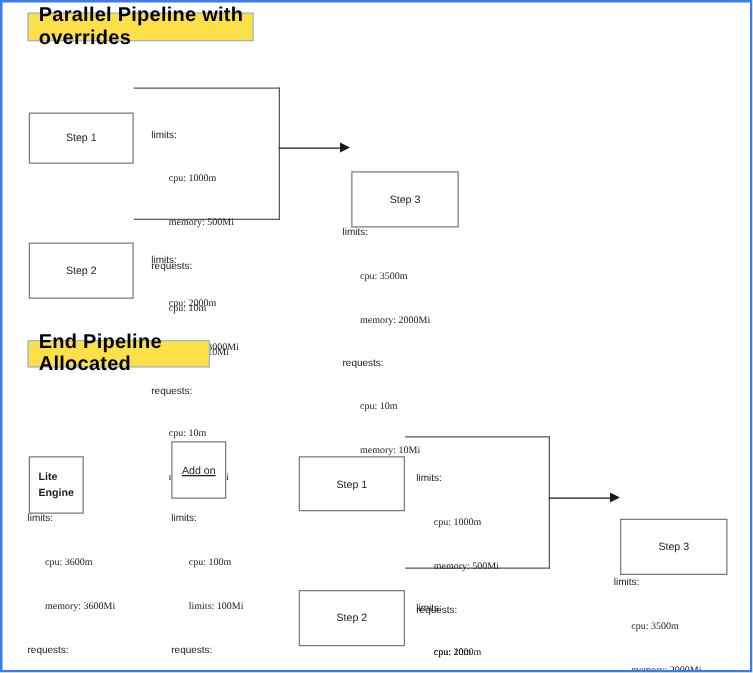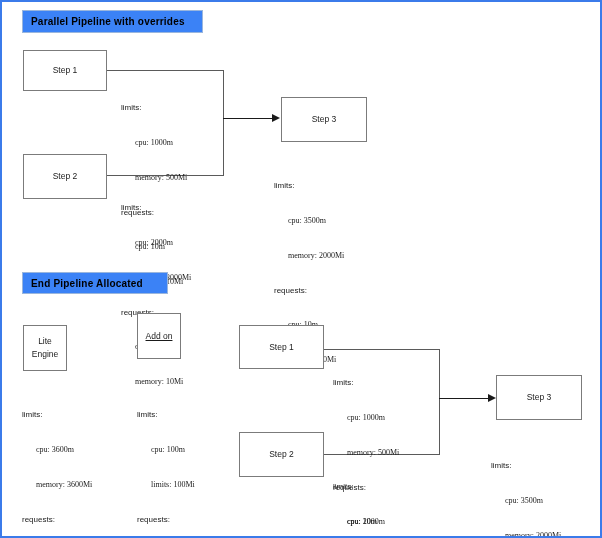--- a/index.html
+++ b/index.html
@@ -14,43 +14,43 @@
     position: relative;
     width: 602px;
     height: 538px;
     background: #ffffff;
     border: 2px solid #3b7bea;
     box-sizing: border-box;
     overflow: hidden;
   }
   .section-title {
     position: absolute;
-    background: #3b82f6;
+    background: #fde047;
     border: 1px solid #9ab6dd;
     box-sizing: border-box;
-    font-size: 10px;
+    font-size: 16px;
     font-weight: bold;
     color: #000000;
     letter-spacing: 0.2px;
     display: flex;
     align-items: center;
     padding-left: 8px;
   }
   .node-box {
     position: absolute;
     border: 1px solid #7b7b7b;
     background: #ffffff;
     box-sizing: border-box;
     display: flex;
     align-items: center;
     justify-content: center;
-    text-align: center;
     font-size: 8.5px;
     color: #1a1a1a;
     line-height: 1.5;
+    margin-top: 40px;
   }
   .res-block {
     position: absolute;
     font-size: 8px;
     color: #1a1a1a;
     line-height: 1.45;
     white-space: pre;
   }
   .res-block .k {
     display: block;
@@ -134,21 +134,21 @@
     <span class="k">limits:</span>
     <span class="v">cpu: 3500m</span>
     <span class="v">memory: 2000Mi</span>
     <span class="k">requests:</span>
     <span class="v">cpu: 10m</span>
     <span class="v">memory: 10Mi</span>
   </div>
 
   <div class="section-title" style="left:20px; top:270px; width:146px; height:22px;">End Pipeline Allocated</div>
 
-  <div class="node-box" style="left:21px; top:323px; width:44px; height:46px;">
+  <div class="node-box" style="left:21px; top:323px; width:44px; height:46px;font-weight:bold;">
     <span><span>Lite</span><br><span>Engine</span></span>
   </div>
 
   <div class="node-box" style="left:135px; top:311px; width:44px; height:46px;text-decoration:underline;">
     <span>Add on</span>
   </div>
 
   <div class="node-box" style="left:237px; top:323px; width:85px; height:44px;">
     <span>Step 1</span>
   </div>

